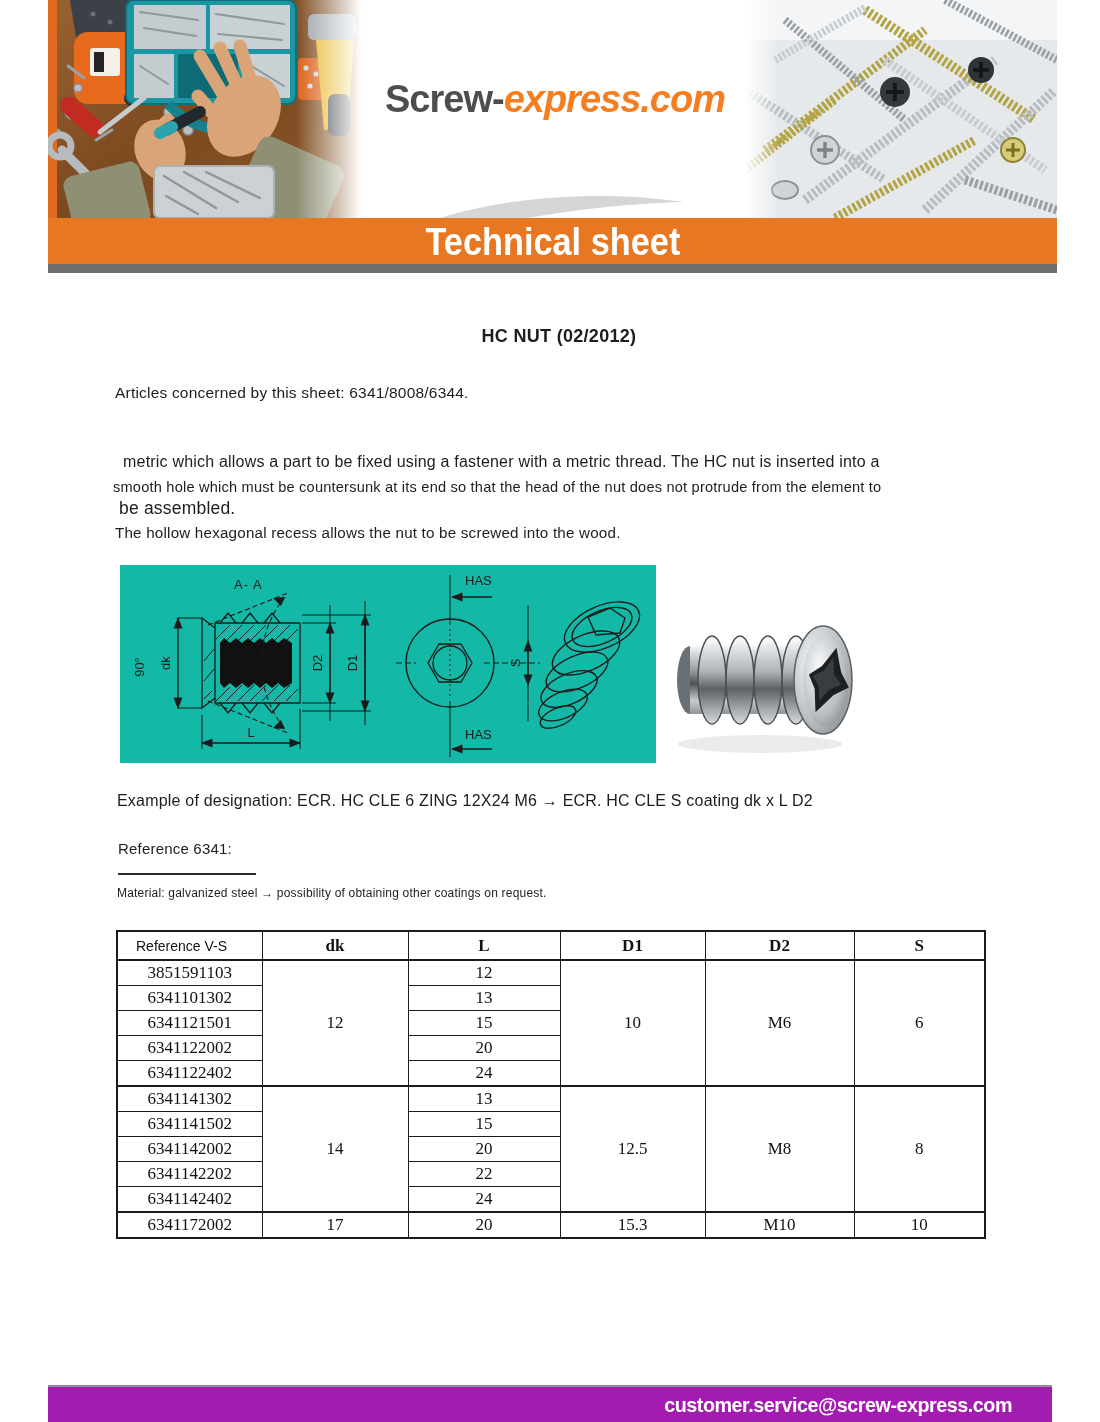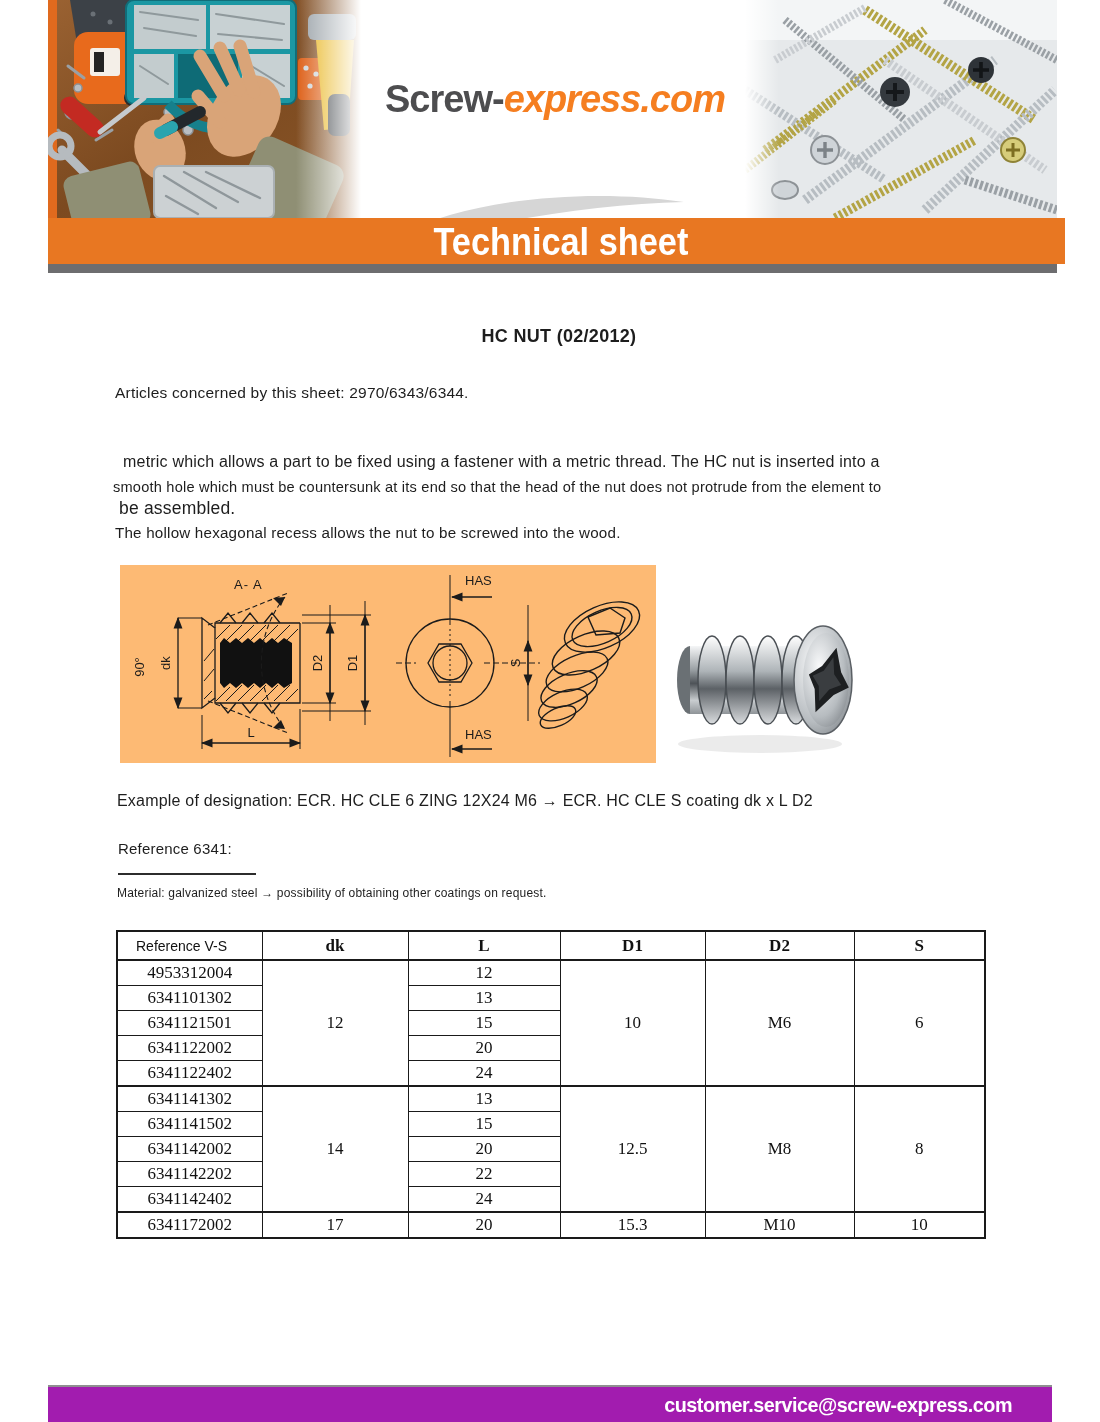--- a/index.html
+++ b/index.html
@@ -7,34 +7,34 @@
         font-family:"Liberation Sans",sans-serif;color:#1d1d1d;}
   .abs{position:absolute;}
 
   
   .photo{position:absolute;top:0;height:218px;overflow:hidden;}
   .logo-line{position:absolute;left:375px;top:78px;width:360px;text-align:center;white-space:nowrap;
              font-size:38px;font-weight:700;letter-spacing:-1px;}
   .logo-gray{color:#4d4d4f;}
   .logo-orange{color:#f57e20;font-style:italic;}
   .banner{position:absolute;left:48px;top:218px;width:1009px;height:46px;background:#e87722;
-          display:flex;align-items:center;justify-content:center;padding-left:8px;}
+          display:flex;align-items:center;justify-content:center;}
   .banner span{color:#ffffff;font-size:39px;font-weight:800;letter-spacing:0;
                transform:scaleX(.88);transform-origin:center;line-height:1;}
   .gray-strip{position:absolute;left:48px;top:264px;width:1009px;height:9px;background:#6d6d6f;}
 
   
   .doc-title{position:absolute;left:9px;top:326px;width:1100px;text-align:center;
              font-size:18px;font-weight:700;letter-spacing:.3px;}
   .tline{position:absolute;white-space:nowrap;letter-spacing:.2px;}
 
   .ref-underline{border-bottom:2px solid #2c2c2c;padding-right:24px;padding-bottom:16px;}
 
   
-  .diagram-box{position:absolute;left:120px;top:565px;width:536px;height:198px;background:#fdba74;}
+  .diagram-box{position:absolute;left:120px;top:565px;width:536px;height:198px;background:#14b8a6;}
   .nut-photo{position:absolute;left:660px;top:596px;width:208px;height:168px;}
 
   
   table.spec{position:absolute;left:116px;top:930px;width:868px;border-collapse:collapse;
              table-layout:fixed;border:2px solid #1a1a1a;}
   table.spec th,table.spec td{border:1px solid #1a1a1a;padding:0;text-align:center;
              font-family:"Liberation Serif",serif;font-size:17px;color:#111;}
   table.spec th{height:27px;border-bottom:2px solid #1a1a1a;font-weight:700;}
   table.spec th.ref-h{font-family:"Liberation Sans",sans-serif;font-weight:400;font-size:14px;
              text-align:left;padding-left:18px;}
@@ -196,21 +196,21 @@
     </svg>
   </div>
 
   <div class="banner">
     <span>Technical sheet</span>
   </div>
   <div class="gray-strip"></div>
 
   <div class="doc-title">HC NUT (02/2012)</div>
 
-  <div class="tline" style="left:115px;top:384px;font-size:15.5px;">Articles concerned by this sheet: 2970/6343/6344.</div>
+  <div class="tline" style="left:115px;top:384px;font-size:15.5px;">Articles concerned by this sheet: 6341/8008/6344.</div>
 
   <div class="tline" style="left:113px;top:479px;font-size:14.6px;">smooth hole which must be countersunk at its end so that the head of the nut does not protrude from the element to</div>
   <div class="tline" style="left:123px;top:453px;font-size:16px;">metric which allows a part to be fixed using a fastener with a metric thread. The HC nut is inserted into a</div>
   <div class="tline" style="left:119px;top:498px;font-size:17.5px;">be assembled.</div>
   <div class="tline" style="left:115px;top:524px;font-size:15.2px;">The hollow hexagonal recess allows the nut to be screwed into the wood.</div>
 
   <div class="diagram-box">
     <svg width="536" height="198" viewBox="0 0 536 198">
       <defs>
         <marker id="arr" viewBox="0 0 10 10" refX="9" refY="5" markerWidth="9" markerHeight="9" orient="auto-start-reverse">
@@ -353,21 +353,21 @@
         <th class="ref-h">Reference V-S</th>
         <th>dk</th>
         <th>L</th>
         <th>D1</th>
         <th>D2</th>
         <th>S</th>
       </tr>
     </thead>
     <tbody>
       <tr>
-        <td>4953312004</td>
+        <td>3851591103</td>
         <td rowspan="5">12</td>
         <td>12</td>
         <td rowspan="5">10</td>
         <td rowspan="5">M6</td>
         <td rowspan="5">6</td>
       </tr>
       <tr>
         <td>6341101302</td>
         <td>13</td>
       </tr>

